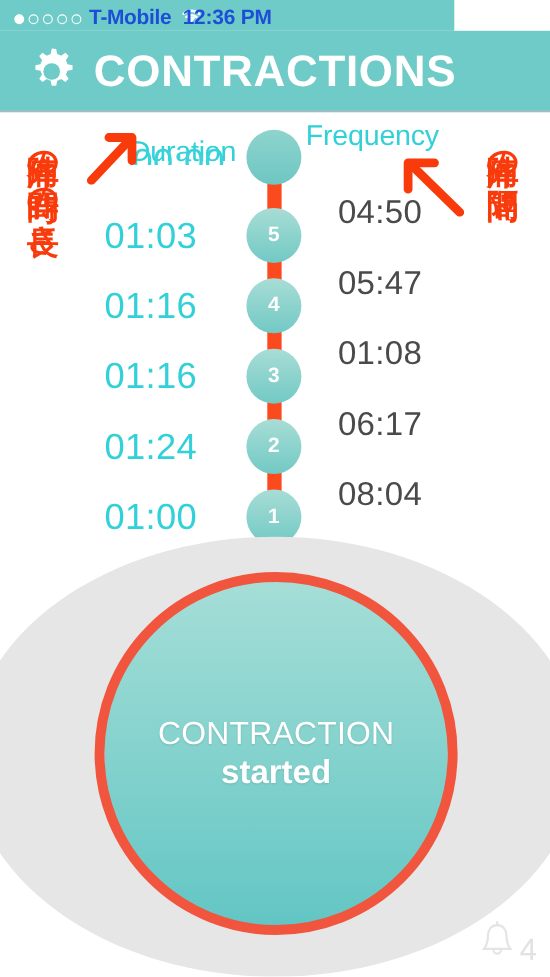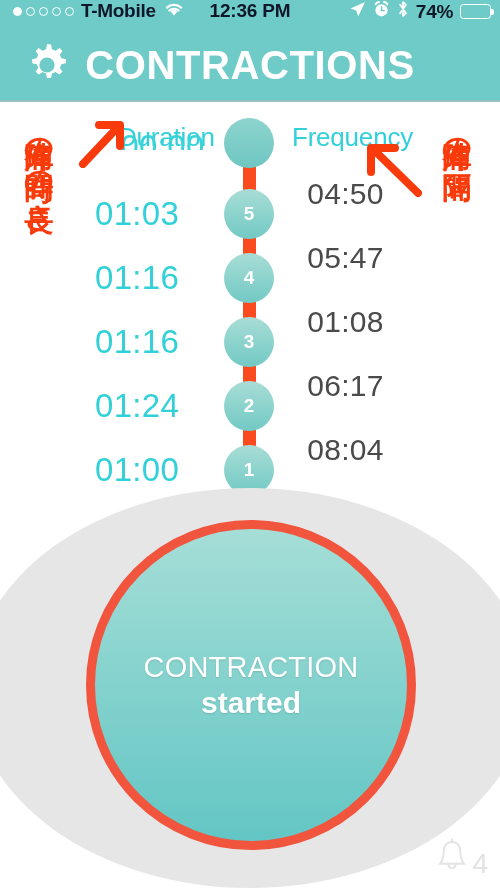--- a/index.html
+++ b/index.html
@@ -17,26 +17,26 @@
     width: 500px;
     height: 888px;
     background: #ffffff;
     overflow: hidden;
   }
 
   
   #status-bar {
     position: absolute;
     top: 0; left: 0;
-    width: 500px;
+    width: 413px;
     height: 28px;
     background: #6ecbc7;
     display: flex;
-    align-items: flex-start;
-    color: #0f172a;
+    align-items: flex-end;
+    color: #1d4ed8;
     font-size: 19px;
     font-weight: bold;
   }
   #status-left {
     display: flex;
     align-items: center;
     margin-left: 13px;
     gap: 7px;
   }
   .sig-dots { display: flex; align-items: center; gap: 4px; }
@@ -133,23 +133,23 @@
     position: absolute;
     left: 118px; top: 18px;
     width: 120px;
     text-align: left;
     color: #32d0d8;
     font-size: 26px;
     letter-spacing: -0.2px;
   }
   #col-head-frequency {
     position: absolute;
-    left: 278px; top: 18px;
+    left: 278px; top: 4px;
     width: 135px;
-    text-align: right;
+    text-align: left;
     color: #32d0d8;
     font-size: 26px;
     letter-spacing: -0.2px;
   }
 
   
   .rail {
     position: absolute;
     left: 243px;
     width: 13px;
@@ -319,45 +319,20 @@
         <svg width="22" height="16" viewBox="0 0 22 16">
           <path d="M11 14.6 L7.4 10.2 a5.6 5.6 0 0 1 7.2 0 Z" fill="#fff"></path>
           <path d="M3.9 6.6 a10.6 10.6 0 0 1 14.2 0" stroke="#fff" stroke-width="2.3" fill="none" stroke-linecap="round"></path>
           <path d="M6.3 9.5 a7 7 0 0 1 9.4 0" stroke="#fff" stroke-width="2.1" fill="none" stroke-linecap="round"></path>
         </svg>
       </span>
     </div>
 
     <div id="status-center">12:36 PM</div>
 
-    <div id="status-right">
-      <span>
-        <svg width="17" height="17" viewBox="0 0 17 17">
-          <path d="M16 1 L1.5 7.6 L7.2 9.4 L9.2 15.4 Z" fill="#fff"></path>
-        </svg>
-      </span>
-      <span>
-        <svg width="17" height="17" viewBox="0 0 17 17">
-          <circle cx="8.5" cy="9.3" r="6.1" fill="#fff"></circle>
-          <path d="M8.5 5.8 v3.8 h2.6" stroke="#6ecbc7" stroke-width="1.5" fill="none" stroke-linecap="round"></path>
-          <path d="M2.6 3.2 a4.3 4.3 0 0 1 3.4 -2.1" stroke="#fff" stroke-width="2" fill="none" stroke-linecap="round"></path>
-          <path d="M14.4 3.2 a4.3 4.3 0 0 0 -3.4 -2.1" stroke="#fff" stroke-width="2" fill="none" stroke-linecap="round"></path>
-        </svg>
-      </span>
-      <span>
-        <svg width="12" height="18" viewBox="0 0 12 18">
-          <path d="M3 4.6 L9 13.2 L6 16 V2 L9 4.8 L3 13.4" stroke="#fff" stroke-width="1.7" fill="none" stroke-linejoin="round" stroke-linecap="round"></path>
-        </svg>
-      </span>
-      <span id="battery-pct">74%</span>
-      <span class="batt-shell">
-        <span class="batt-fill"></span>
-        <span class="batt-nub"></span>
-      </span>
-    </div>
   </div>
 
   <div id="nav-bar">
     <div id="gear-button">
       <svg width="50" height="50" viewBox="0 0 50 50">
         <path fill="#ffffff" d="M25 4 l4.1 .55 .9 4.6 a16.8 16.8 0 0 1 3.55 1.48 l3.9-2.6 3.0 2.85 -2.6 3.9 a16.8 16.8 0 0 1 1.48 3.55 l4.6 .9 0 4.1 -4.6 .9 a16.8 16.8 0 0 1 -1.48 3.55 l2.6 3.9 -3.0 2.85 -3.9-2.6 a16.8 16.8 0 0 1 -3.55 1.48 l-.9 4.6 -4.1 0 -.9-4.6 a16.8 16.8 0 0 1 -3.55 -1.48 l-3.9 2.6 -3.0-2.85 2.6-3.9 a16.8 16.8 0 0 1 -1.48 -3.55 l-4.6-.9 0-4.1 4.6-.9 a16.8 16.8 0 0 1 1.48 -3.55 l-2.6-3.9 3.0-2.85 3.9 2.6 a16.8 16.8 0 0 1 3.55 -1.48 l.9-4.6 z"></path>
         <circle cx="25" cy="25" r="7.6" fill="#6ecbc7"></circle>
       </svg>
     </div>
     <div id="nav-title">CONTRACTIONS</div>

